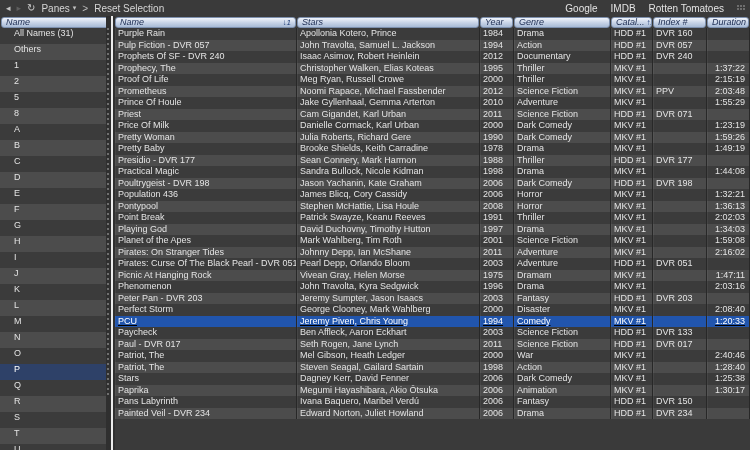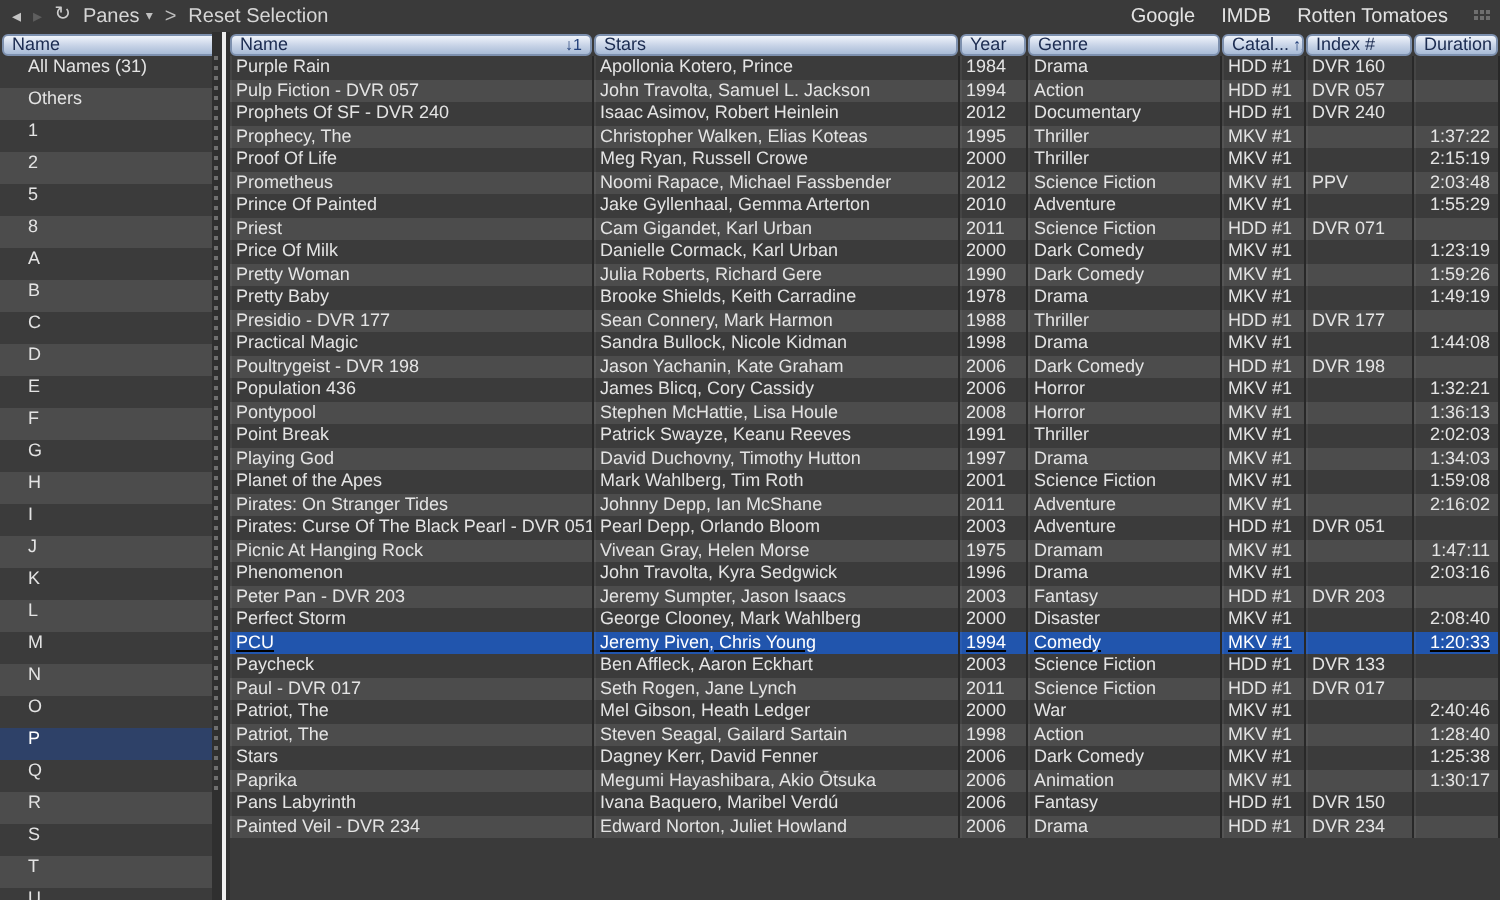--- a/index.html
+++ b/index.html
@@ -30,21 +30,21 @@
     position:absolute; width:2px; height:2px; background:#9a9a9a; top:0; left:0;
     box-shadow:3px 0 #9a9a9a, 6px 0 #9a9a9a, 0 3px #9a9a9a, 3px 3px #9a9a9a, 6px 3px #9a9a9a;
   }
   
   .hbtn {
     box-sizing:border-box; height:11px;
     background:linear-gradient(#f0f4fb, #c6d2e6 55%, #a8bbd6);
     border:1px solid #7d90ae; border-radius:3px;
     color:var(--hdr-text,#1b2b50); font-size:9px; line-height:9px;
     display:flex; align-items:center; padding:0 4px;
-    white-space:nowrap; overflow:hidden; cursor:default;
+    white-space:nowrap; overflow:hidden; cursor:default;font-style:italic;
   }
   .hbtn .sort { margin-left:auto; font-size:8px; color:#23407a; padding-left:2px; }
   .sidebar-header-btn { position:absolute; left:1px; top:17px; width:109px; }
   
   .sidebar-list { position:absolute; left:0; top:28px; width:106px; }
   .sb-item {
     height:16px; line-height:11.6px; padding-left:14px;
     font-size:9px; color:#e3e3e3; cursor:default;
     white-space:nowrap; overflow:hidden;
   }
@@ -240,21 +240,21 @@
       <div class="trow odd">
         <div class="cell">Prometheus</div>
         <div class="cell">Noomi Rapace, Michael Fassbender</div>
         <div class="cell">2012</div>
         <div class="cell">Science Fiction</div>
         <div class="cell">MKV #1</div>
         <div class="cell">PPV</div>
         <div class="cell duration">2:03:48</div>
       </div>
       <div class="trow even">
-        <div class="cell">Prince Of Painted</div>
+        <div class="cell">Prince Of Houle</div>
         <div class="cell">Jake Gyllenhaal, Gemma Arterton</div>
         <div class="cell">2010</div>
         <div class="cell">Adventure</div>
         <div class="cell">MKV #1</div>
         <div class="cell"></div>
         <div class="cell duration">1:55:29</div>
       </div>
       <div class="trow odd">
         <div class="cell">Priest</div>
         <div class="cell">Cam Gigandet, Karl Urban</div>

